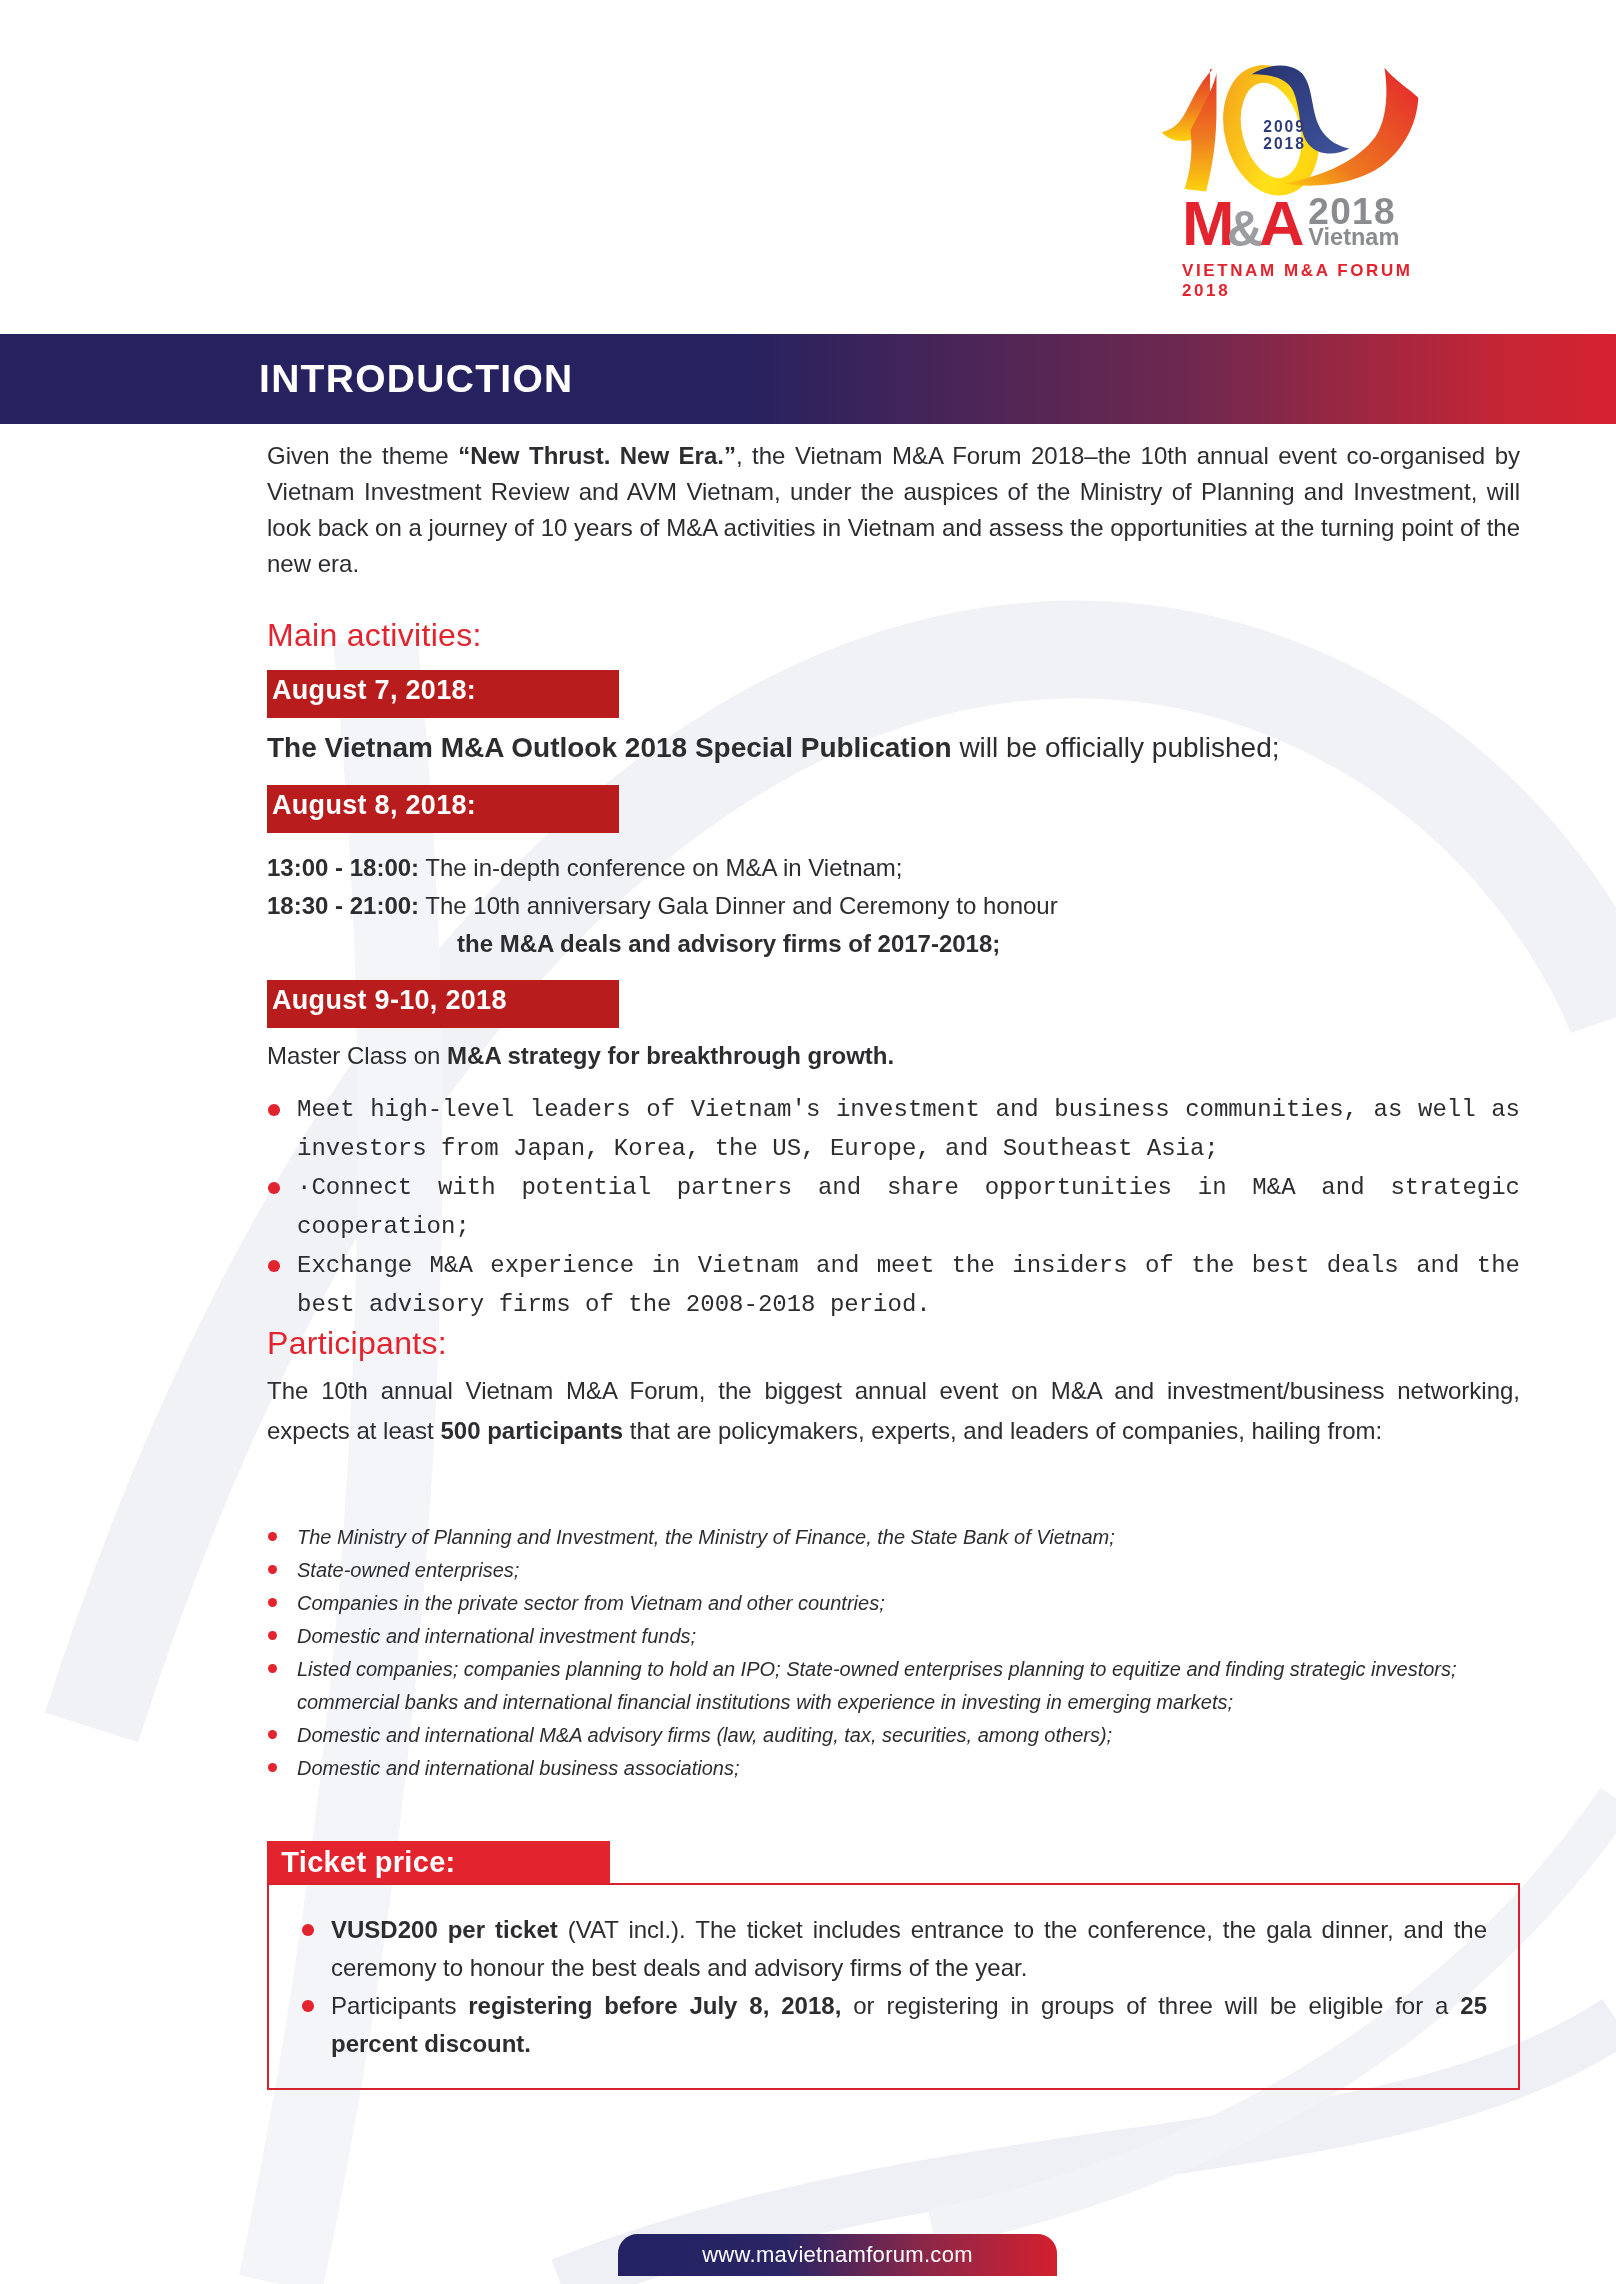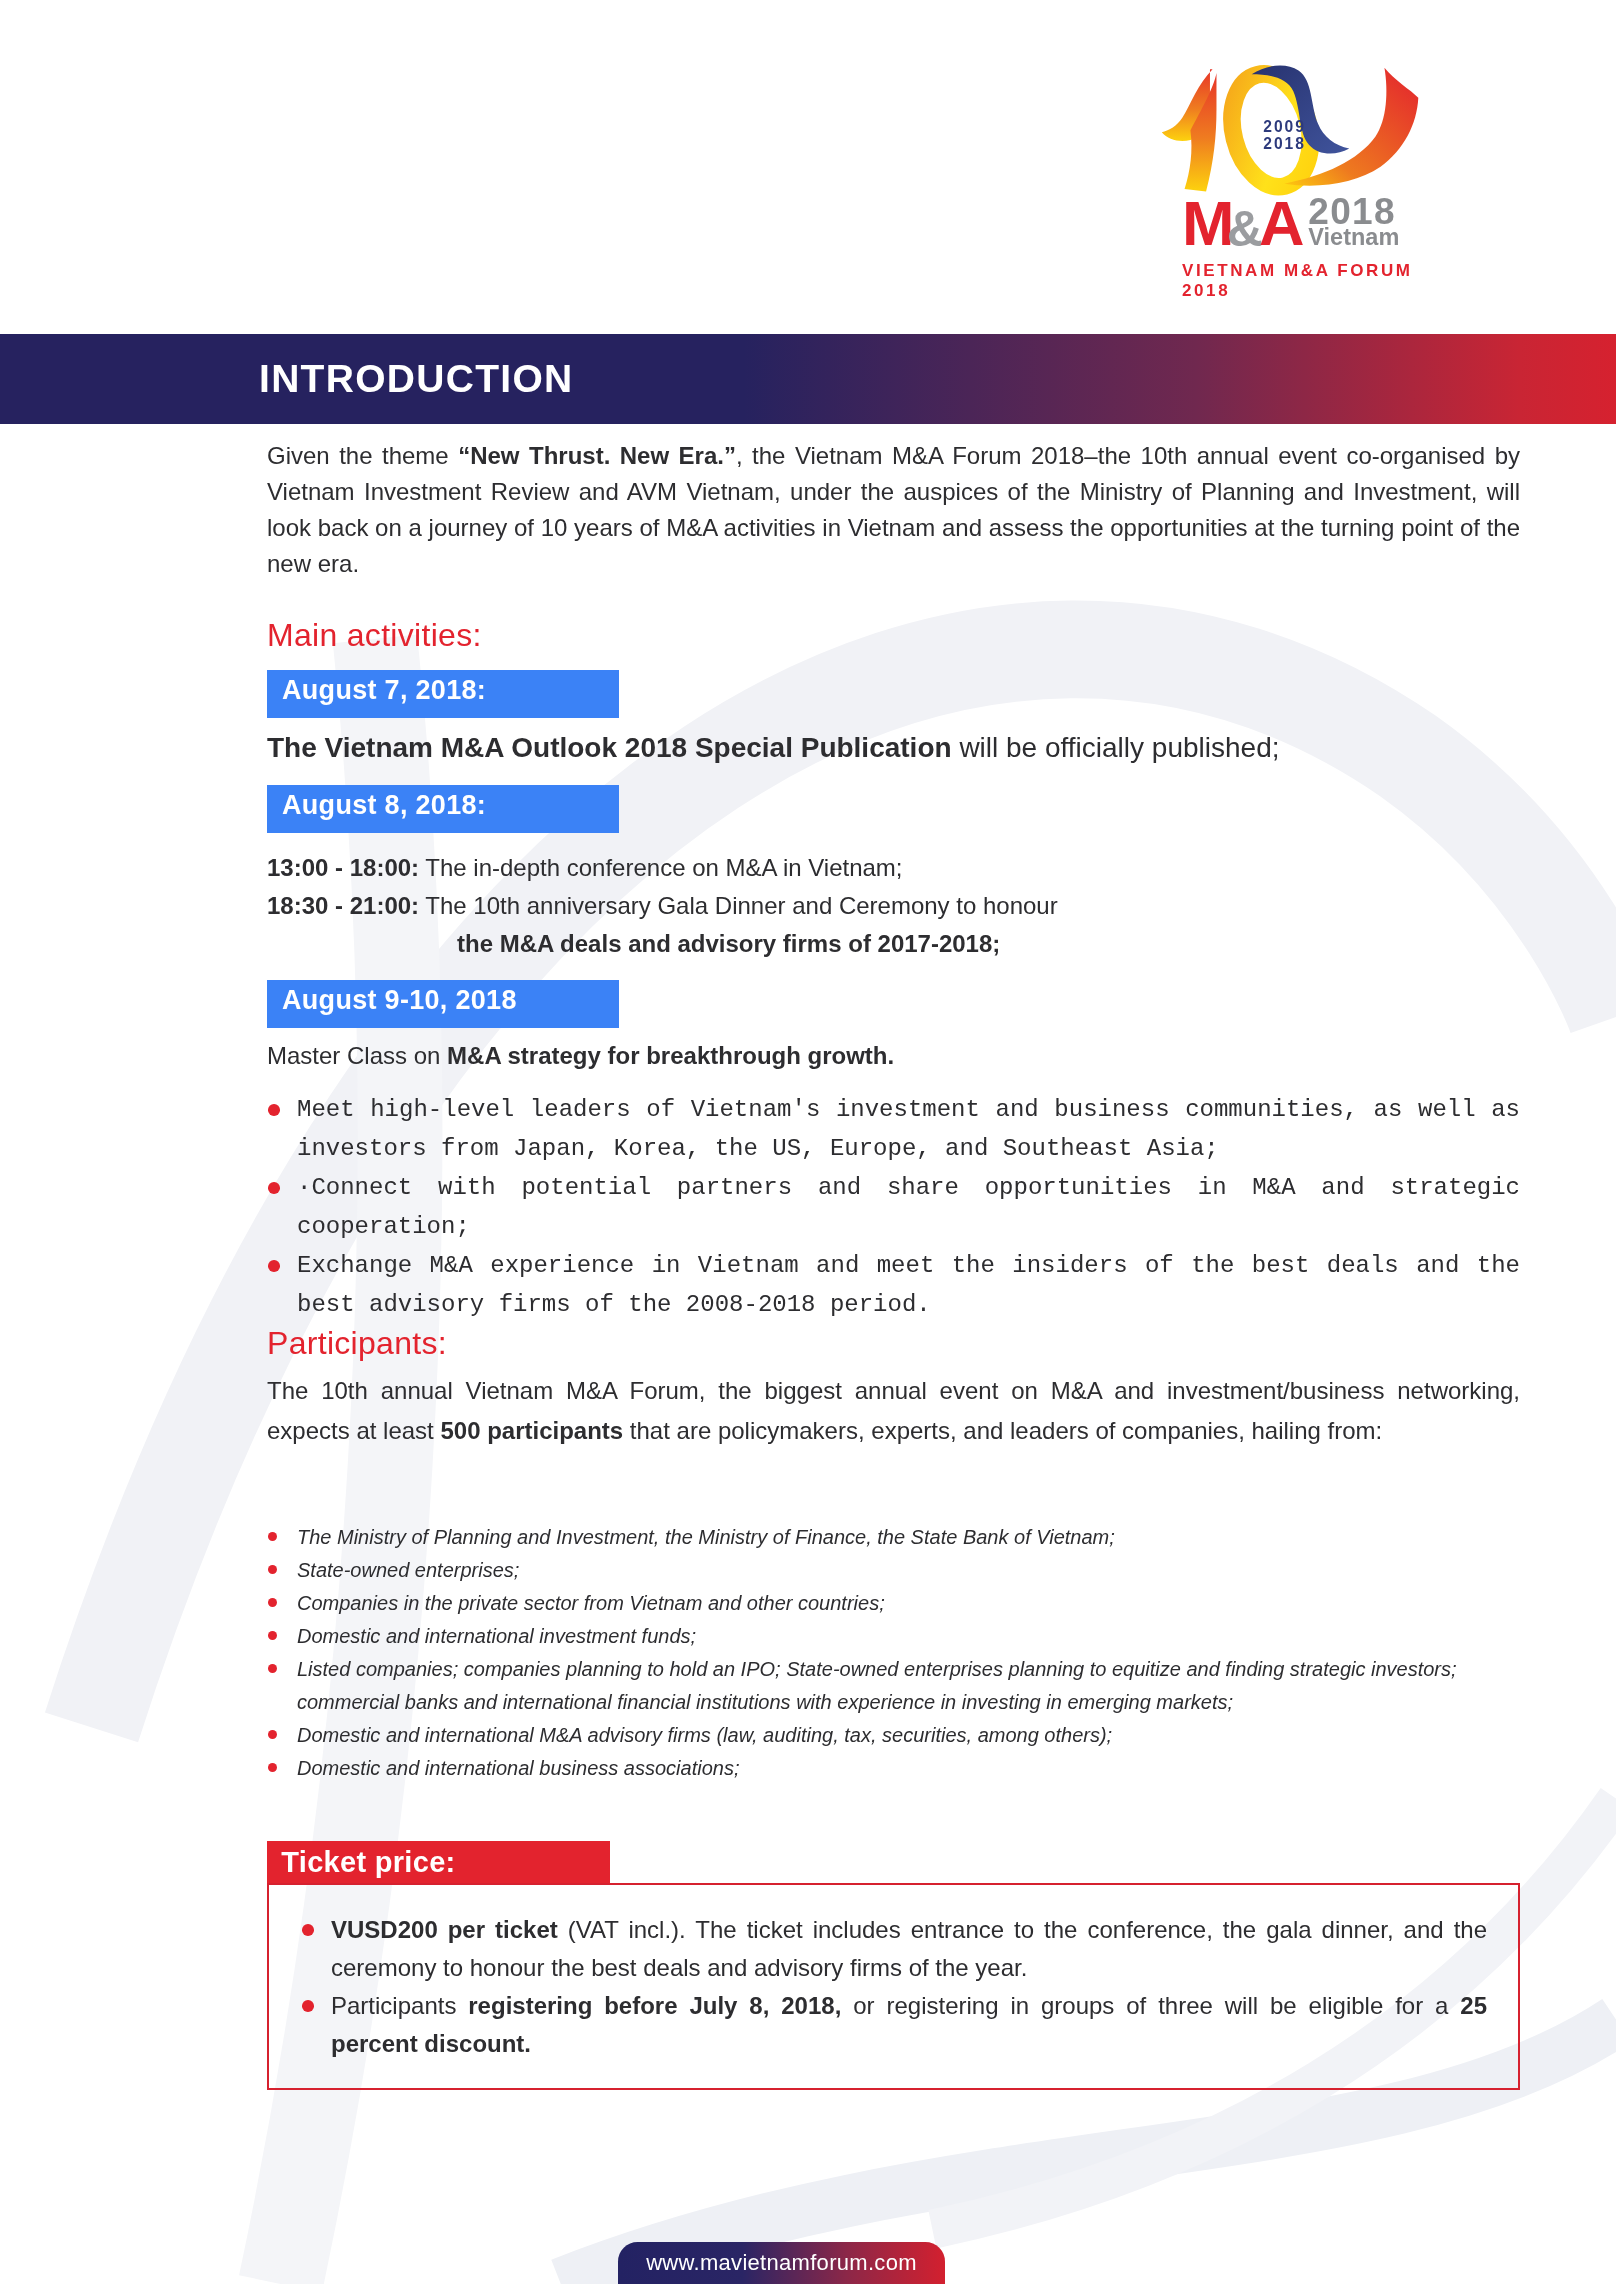--- a/index.html
+++ b/index.html
@@ -35,22 +35,22 @@
   .justify { text-align:justify; }
   .intro-para { min-height:179px; }
   b, .bold { font-weight:700; }
 
   h2.red-heading { color:#e3232e; font-size:32px; font-weight:400; margin:0; letter-spacing:0.3px; }
   .mt-main { margin-top:23.5px; }
   .mt-benefits { margin-top:27px; }
   .mt-participants { margin-top:31px; }
 
   .chip {
-    background:#3b82f6; color:#ffffff; font-weight:700; font-size:27px;
-    width:352px; height:48px; line-height:40px; padding-left:15px;
+    background:#b91c1c; color:#ffffff; font-weight:700; font-size:27px;
+    width:352px; height:48px; line-height:40px; padding-left:5px;
     box-sizing:border-box; letter-spacing:0.3px;
   }
   .chip1 { margin-top:15.6px; }
   .chip2 { margin-top:21.5px; }
   .chip3 { margin-top:17px; }
 
   .pub-line { margin-top:13px; font-size:28px; line-height:33px; }
   .sched { margin-top:15.6px; font-size:24px; line-height:38px; min-height:113px; }
   .sched .cont { display:block; margin-left:190px; font-weight:700; }
   .master-line { margin-top:11.7px; font-size:24px; line-height:33px; }
@@ -72,21 +72,21 @@
   }
   .ticket-box {
     border:2px solid #d6212f; box-sizing:border-box; width:1253px; height:207px;
     padding:26px 31px 0 33px;
   }
   .ticket-box .row { position:relative; padding-left:29px; font-size:24px; line-height:38px; text-align:justify; }
   .ticket-box .dot { left:0; top:13px; }
 
   
   .footer-bar {
-    position:absolute; left:618px; bottom:0; width:327px; height:42px;
+    position:absolute; left:618px; bottom:8px; width:439px; height:42px;
     border-radius:19.6px 19.6px 0 0;
     background:linear-gradient(90deg,#232263 0%,#2a2565 38%,#8c2748 70%,#d3202f 100%);
     display:flex; align-items:center; justify-content:center;
   }
   .footer-bar .url { color:#ffffff; font-size:22px; letter-spacing:0.3px; }
 </style>
 </head>
 <body>
 
 <div class="page">

